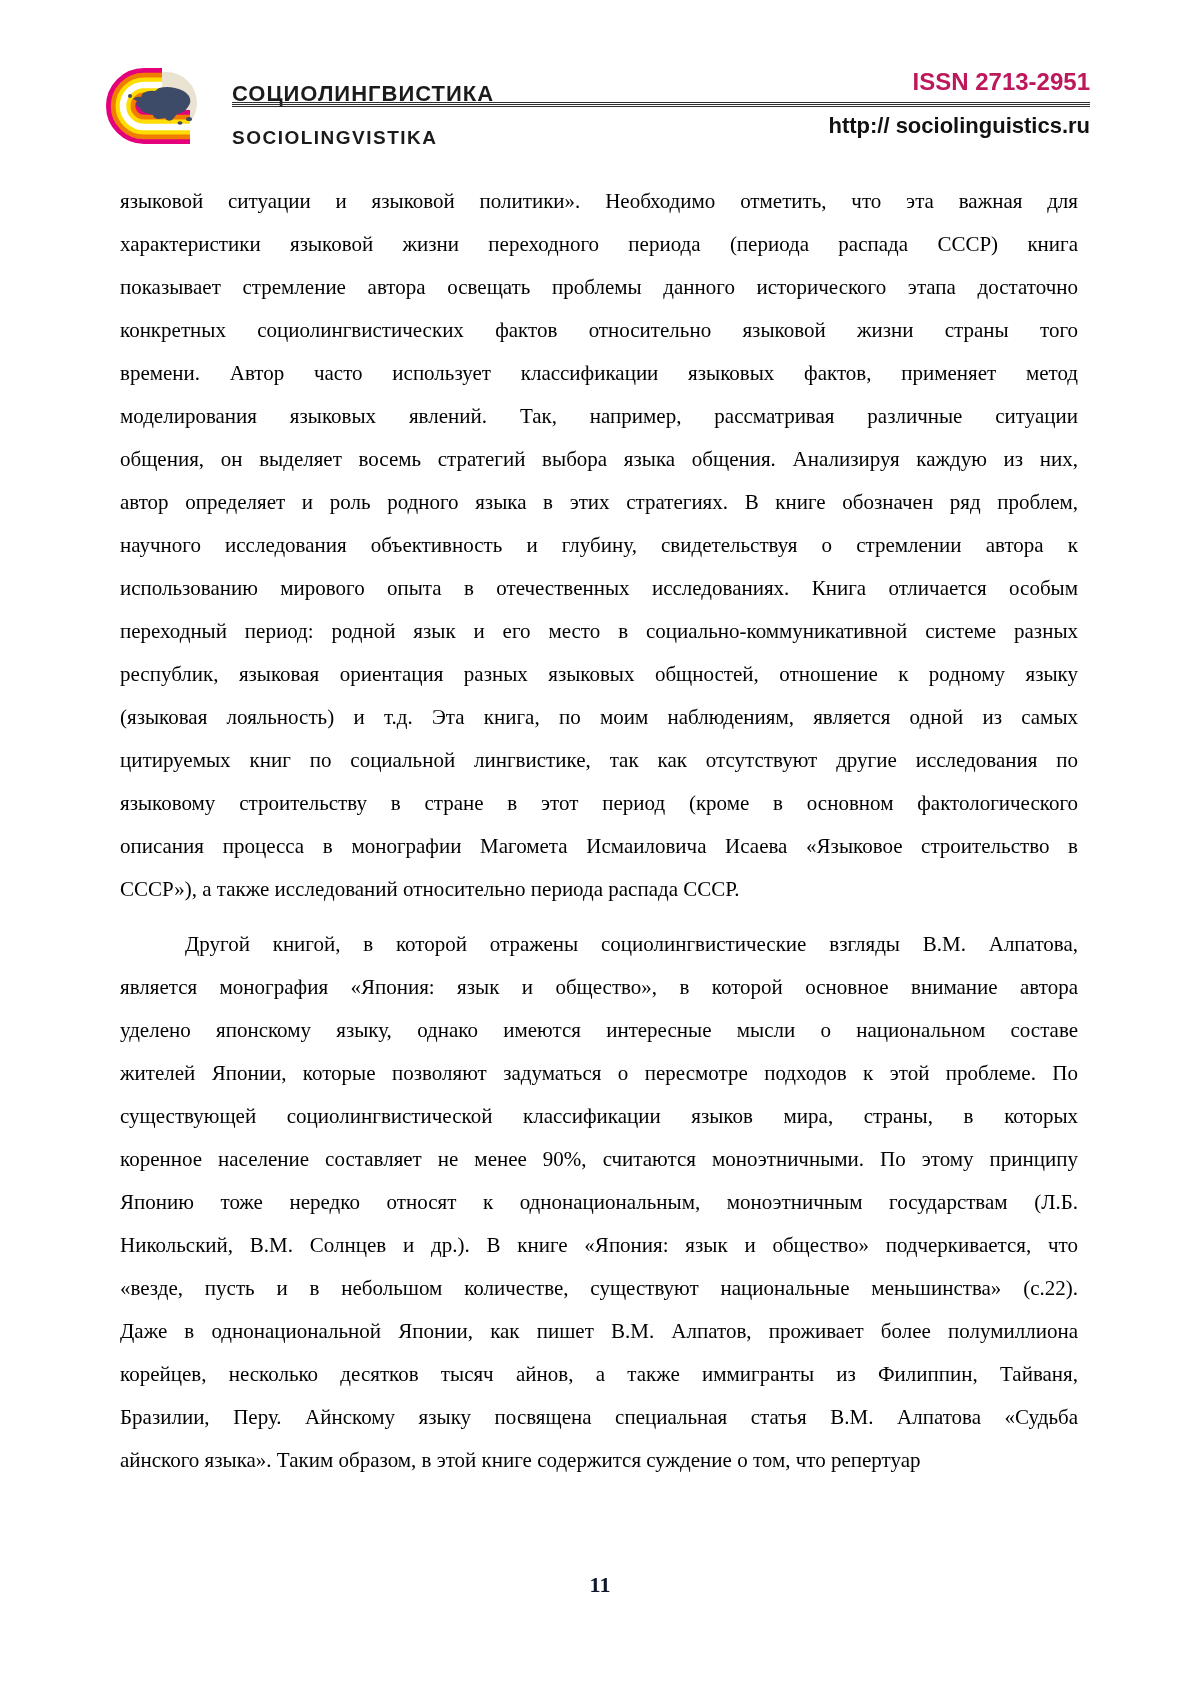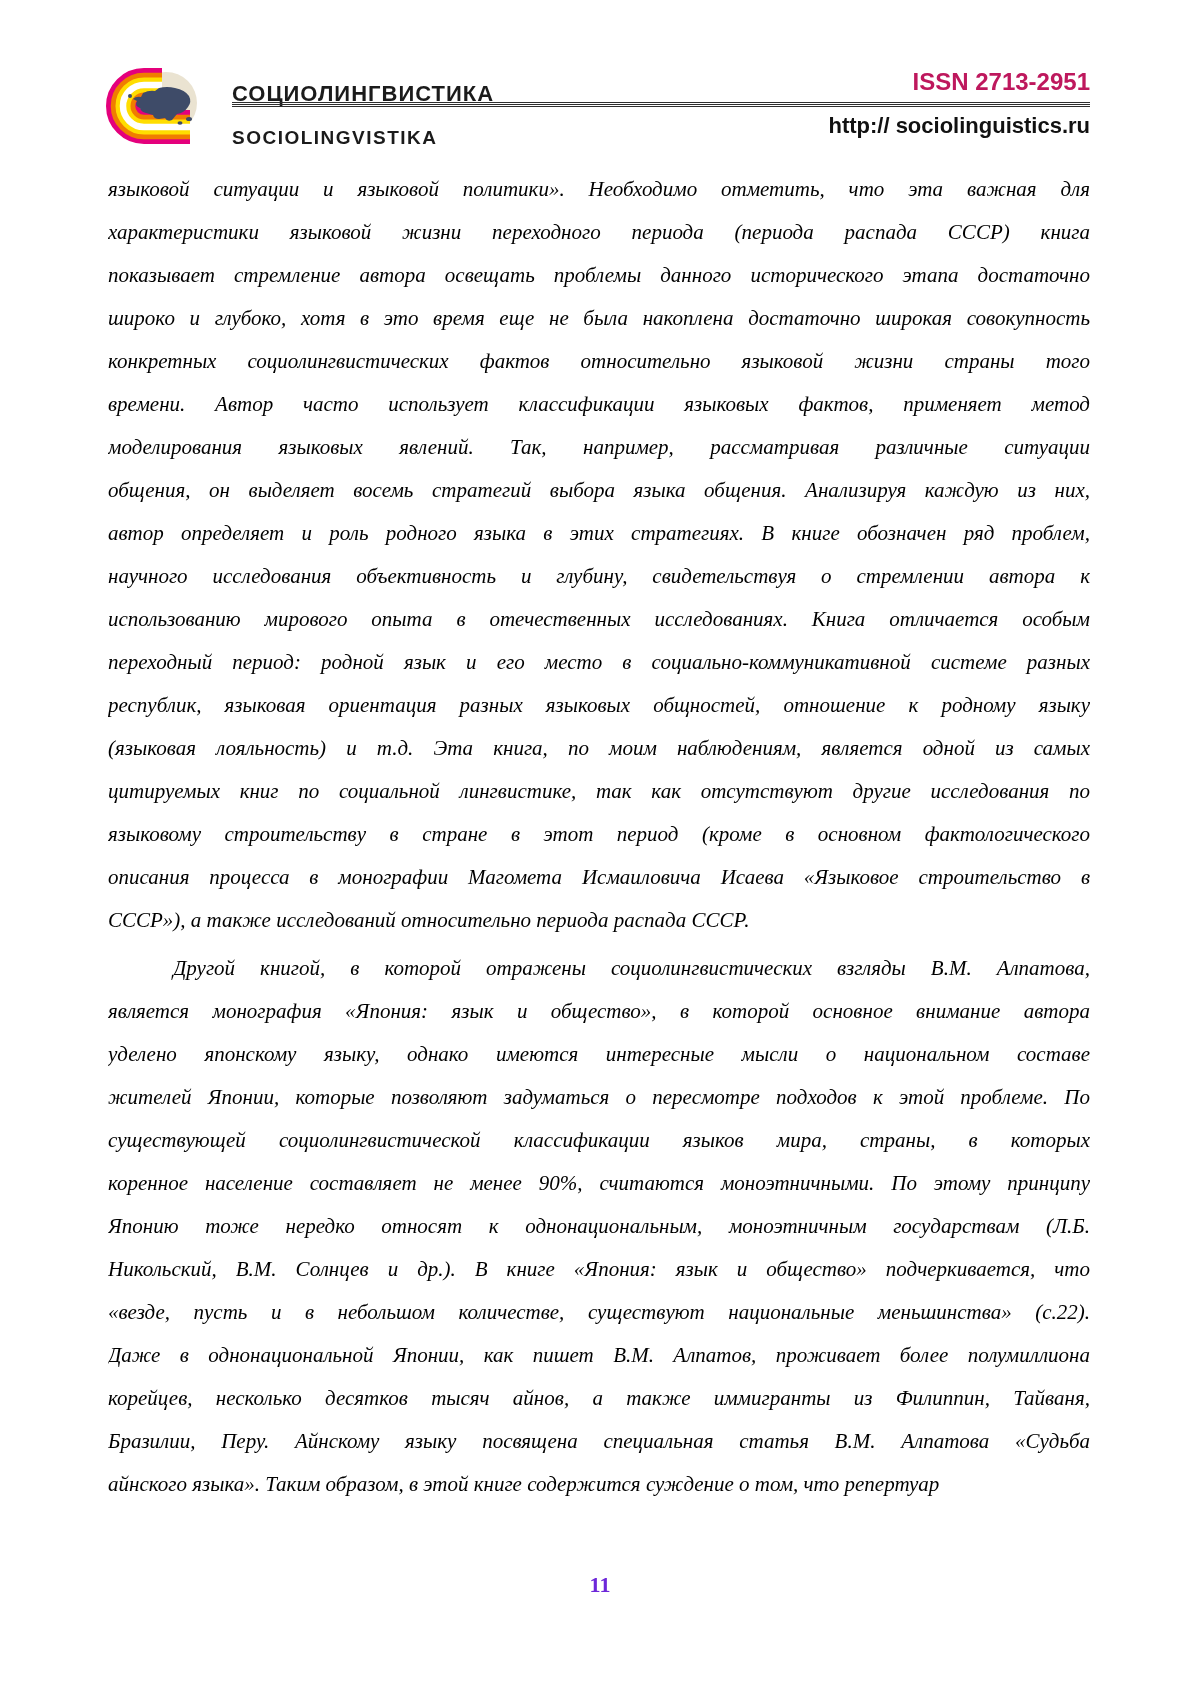--- a/index.html
+++ b/index.html
@@ -29,30 +29,30 @@
 
   .issn{position:absolute;right:110px;top:68px;
     font-family:"Liberation Sans",sans-serif;font-weight:bold;
     font-size:24px;letter-spacing:0px;color:#be185d;white-space:nowrap;}
   .site-url{position:absolute;right:110px;top:113px;
     font-family:"Liberation Sans",sans-serif;font-weight:bold;
     font-size:22px;color:#111;white-space:nowrap;}
 
   
   .article{position:absolute;left:108px;top:168px;width:982px;}
-  .para{margin:0;font-style:italic;}
+  .para{margin:12px;}
   .para + .para{margin-top:5px;}
   .para .line{height:43px;line-height:43px;font-size:21px;
     text-align:justify;text-align-last:justify;overflow:hidden;}
   .para .line.last{text-align-last:left;}
   .para.indent .line:first-child{text-indent:65px;}
 
   
   .pageno{position:absolute;left:0;top:1572px;width:100%;text-align:center;
-    font-weight:bold;font-size:22px;color:#6d28d9;}
+    font-weight:bold;font-size:22px;color:#0f172a;}
 </style>
 </head>
 <body>
 
 <div class="page">
 
   <header>
     <div class="logo">
       <svg viewBox="0 0 92 92" width="92" height="92">
         <circle class="globe-circle" cx="60" cy="45" r="31"></circle>
@@ -75,38 +75,37 @@
 
     <div class="issn">ISSN 2713-2951</div>
     <div class="site-url">http:// sociolinguistics.ru</div>
   </header>
 
   <main class="article">
     <div class="para">
         <div class="line">языковой ситуации и языковой политики». Необходимо отметить, что эта важная для</div>
         <div class="line">характеристики языковой жизни переходного периода (периода распада СССР) книга</div>
         <div class="line">показывает стремление автора освещать проблемы данного исторического этапа достаточно</div>
-        <div class="line">широко и глубоко, хотя в это время еще не была накоплена достаточно широкая совокупность</div>
         <div class="line">конкретных социолингвистических фактов относительно языковой жизни страны того</div>
         <div class="line">времени. Автор часто использует классификации языковых фактов, применяет метод</div>
         <div class="line">моделирования языковых явлений. Так, например, рассматривая различные ситуации</div>
         <div class="line">общения, он выделяет восемь стратегий выбора языка общения. Анализируя каждую из них,</div>
         <div class="line">автор определяет и роль родного языка в этих стратегиях. В книге обозначен ряд проблем,</div>
         <div class="line">научного исследования объективность и глубину, свидетельствуя о стремлении автора к</div>
         <div class="line">использованию мирового опыта в отечественных исследованиях. Книга отличается особым</div>
         <div class="line">переходный период: родной язык и его место в социально-коммуникативной системе разных</div>
         <div class="line">республик, языковая ориентация разных языковых общностей, отношение к родному языку</div>
         <div class="line">(языковая лояльность) и т.д. Эта книга, по моим наблюдениям, является одной из самых</div>
         <div class="line">цитируемых книг по социальной лингвистике, так как отсутствуют другие исследования по</div>
         <div class="line">языковому строительству в стране в этот период (кроме в основном фактологического</div>
         <div class="line">описания процесса в монографии Магомета Исмаиловича Исаева «Языковое строительство в</div>
         <div class="line last">СССР»), а также исследований относительно периода распада СССР.</div>
       </div>
     <div class="para indent">
-        <div class="line">Другой книгой, в которой отражены социолингвистических взгляды В.М. Алпатова,</div>
+        <div class="line">Другой книгой, в которой отражены социолингвистические взгляды В.М. Алпатова,</div>
         <div class="line">является монография «Япония: язык и общество», в которой основное внимание автора</div>
         <div class="line">уделено японскому языку, однако имеются интересные мысли о национальном составе</div>
         <div class="line">жителей Японии, которые позволяют задуматься о пересмотре подходов к этой проблеме. По</div>
         <div class="line">существующей социолингвистической классификации языков мира, страны, в которых</div>
         <div class="line">коренное население составляет не менее 90%, считаются моноэтничными. По этому принципу</div>
         <div class="line">Японию тоже нередко относят к однонациональным, моноэтничным государствам (Л.Б.</div>
         <div class="line">Никольский, В.М. Солнцев и др.). В книге «Япония: язык и общество» подчеркивается, что</div>
         <div class="line">«везде, пусть и в небольшом количестве, существуют национальные меньшинства» (с.22).</div>
         <div class="line">Даже в однонациональной Японии, как пишет В.М. Алпатов, проживает более полумиллиона</div>
         <div class="line">корейцев, несколько десятков тысяч айнов, а также иммигранты из Филиппин, Тайваня,</div>

